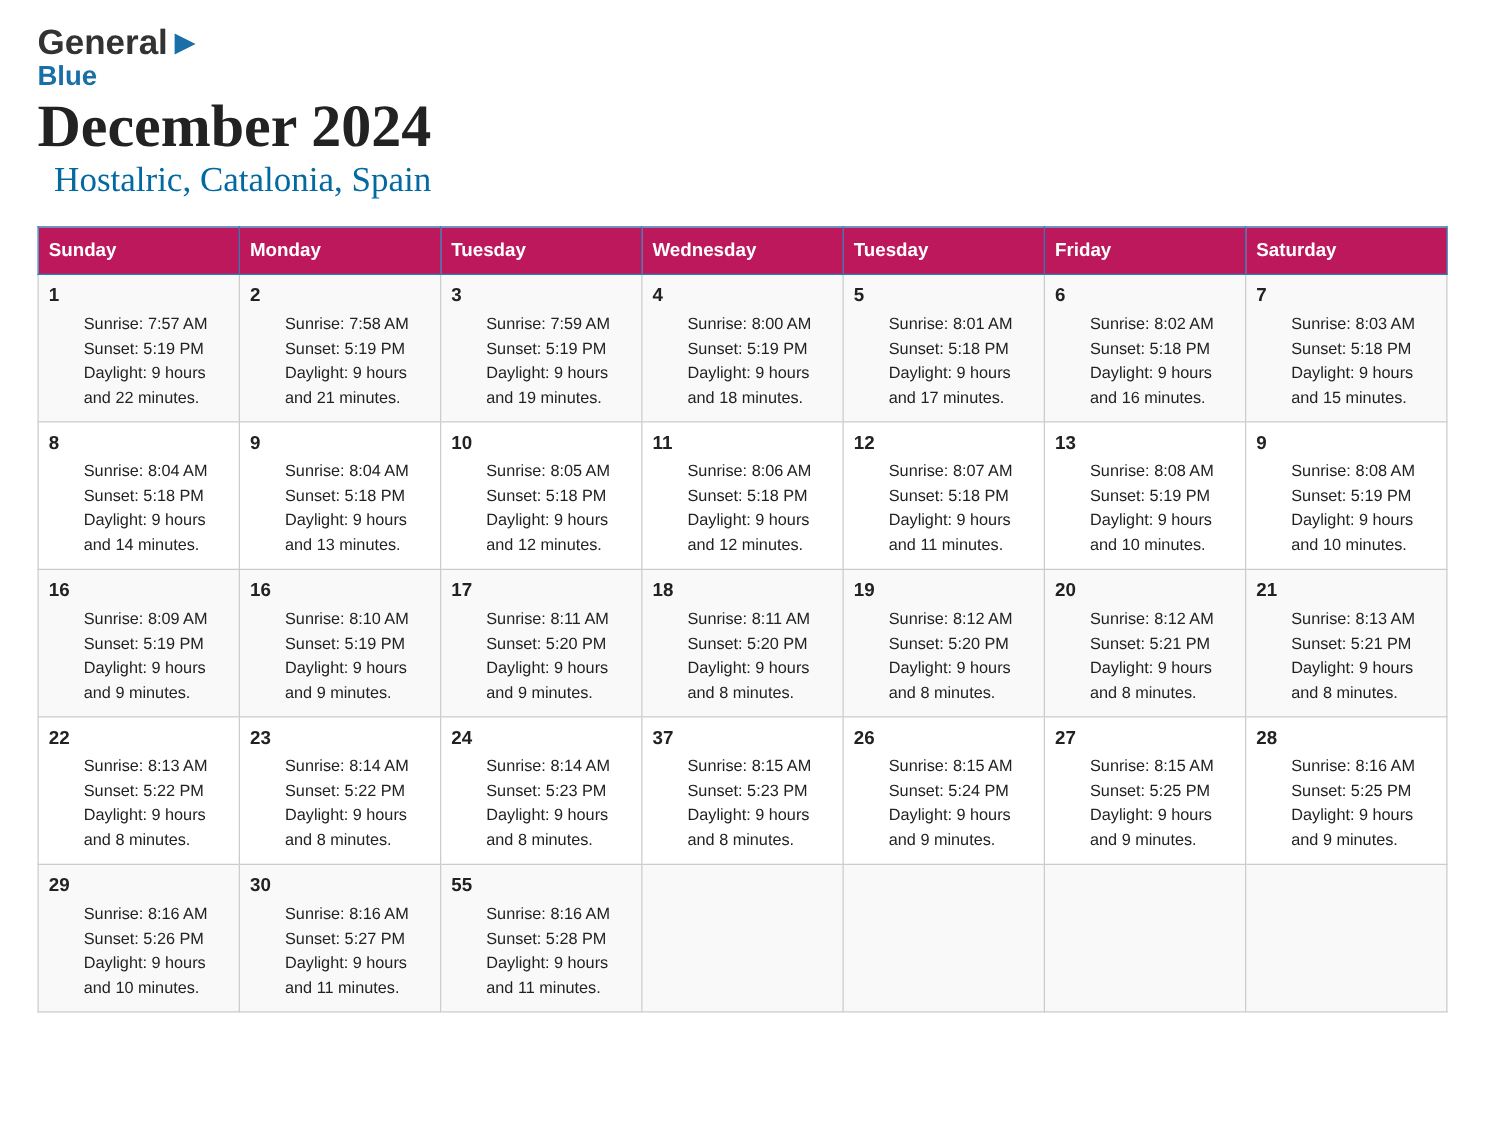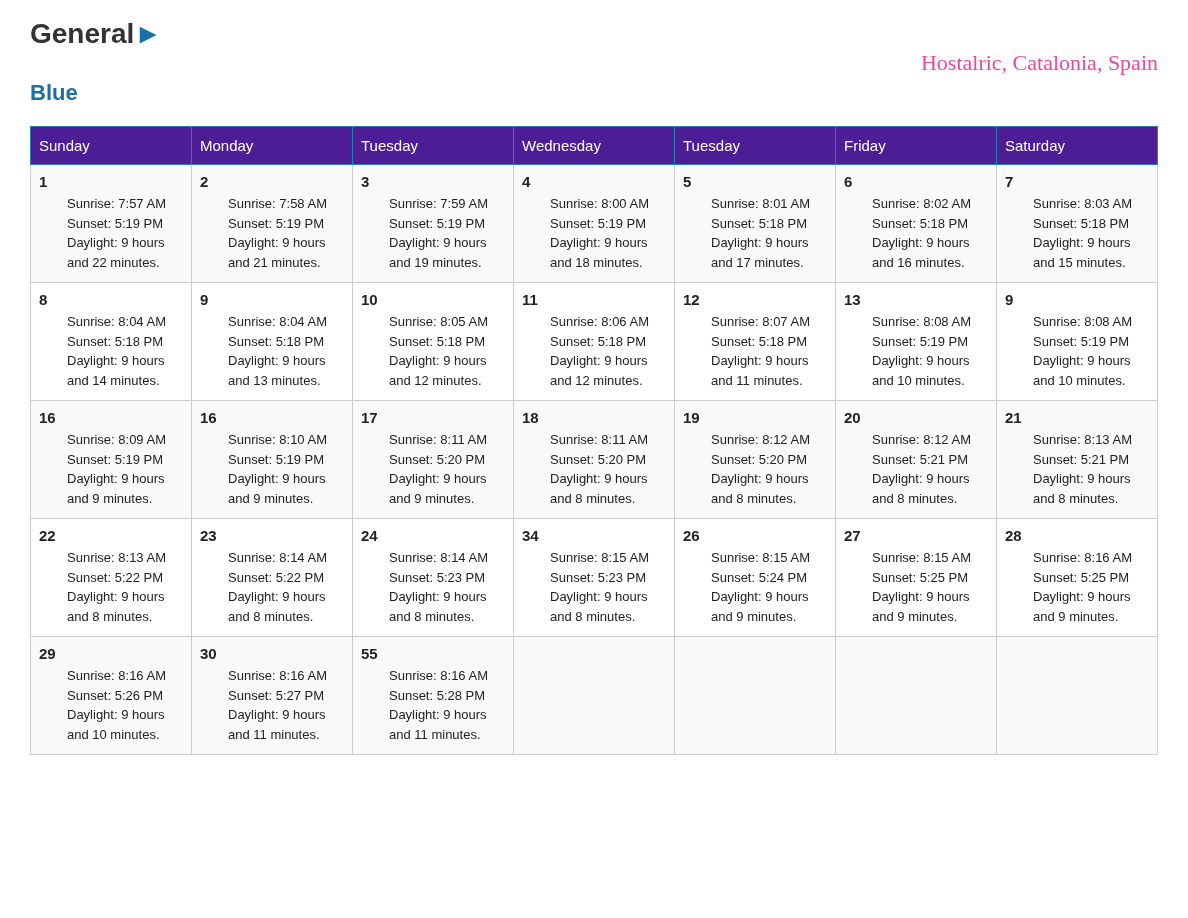--- a/index.html
+++ b/index.html
@@ -6,70 +6,70 @@
     body {
       font-family: Arial, sans-serif;
       background: #fff;
       padding: 20px 30px;
       width: 1188px;
       min-height: 918px;
     }
     .header {
       display: flex;
       justify-content: space-between;
-      align-items: center;
+      align-items: flex-start;
       margin-bottom: 20px;
+      flex-direction: column;
     }
     .logo {
       display: flex;
       flex-direction: column;
       align-items: flex-start;
     }
     .logo-general {
       font-size: 28px;
       font-weight: bold;
       color: #333;
       line-height: 1;
     }
     .logo-general span.blue-arrow {
       color: #1a6fa8;
     }
     .logo-blue {
       font-size: 22px;
       font-weight: bold;
       color: #1a6fa8;
-      margin-top: 32px;
     }
     .title-area {
       text-align: right;
     }
     .title-area h1 {
       font-size: 48px;
       font-weight: bold;
       color: #222;
       font-family: Georgia, serif;
     }
     .title-area h2 {
-      font-size: 22px;
+      font-size: 28px;
       font-weight: normal;
-      color: #ec4899;
+      color: #0369a1;
       font-family: Georgia, serif;
     }
     table {
       width: 100%;
       border-collapse: collapse;
       table-layout: fixed;
     }
     thead tr th {
-      background-color: #4c1d95;
+      background-color: #be185d;
       color: #fff;
       padding: 10px 8px;
       text-align: left;
       font-size: 15px;
-      font-weight: normal;
+      font-weight: bold;
       border: 1px solid #2a7db5;
     }
     tbody tr td {
       border: 1px solid #ccc;
       vertical-align: top;
       padding: 8px 8px 10px 8px;
       font-size: 13px;
       color: #222;
       height: 100px;
     }
@@ -99,20 +99,21 @@
 <body>
 
 <div class="header">
   <div class="logo">
     <div class="logo-general">
       General<span class="blue-arrow">►</span>
     </div>
     <div class="logo-blue">Blue</div>
   </div>
   <div class="title-area">
+    <h1>December 2024</h1>
     <h2>Hostalric, Catalonia, Spain</h2>
   </div>
 </div>
 
 <table>
   <thead>
     <tr>
     <th>Sunday</th>
         <th>Monday</th>
         <th>Tuesday</th>
@@ -220,21 +221,21 @@
         </td>
         <td>
           <span class="day-num">23</span>
           <div class="day-info">Sunrise: 8:14 AM<br>Sunset: 5:22 PM<br>Daylight: 9 hours<br>and 8 minutes.</div>
         </td>
         <td>
           <span class="day-num">24</span>
           <div class="day-info">Sunrise: 8:14 AM<br>Sunset: 5:23 PM<br>Daylight: 9 hours<br>and 8 minutes.</div>
         </td>
         <td>
-          <span class="day-num">34</span>
+          <span class="day-num">37</span>
           <div class="day-info">Sunrise: 8:15 AM<br>Sunset: 5:23 PM<br>Daylight: 9 hours<br>and 8 minutes.</div>
         </td>
         <td>
           <span class="day-num">26</span>
           <div class="day-info">Sunrise: 8:15 AM<br>Sunset: 5:24 PM<br>Daylight: 9 hours<br>and 9 minutes.</div>
         </td>
         <td>
           <span class="day-num">27</span>
           <div class="day-info">Sunrise: 8:15 AM<br>Sunset: 5:25 PM<br>Daylight: 9 hours<br>and 9 minutes.</div>
         </td>

